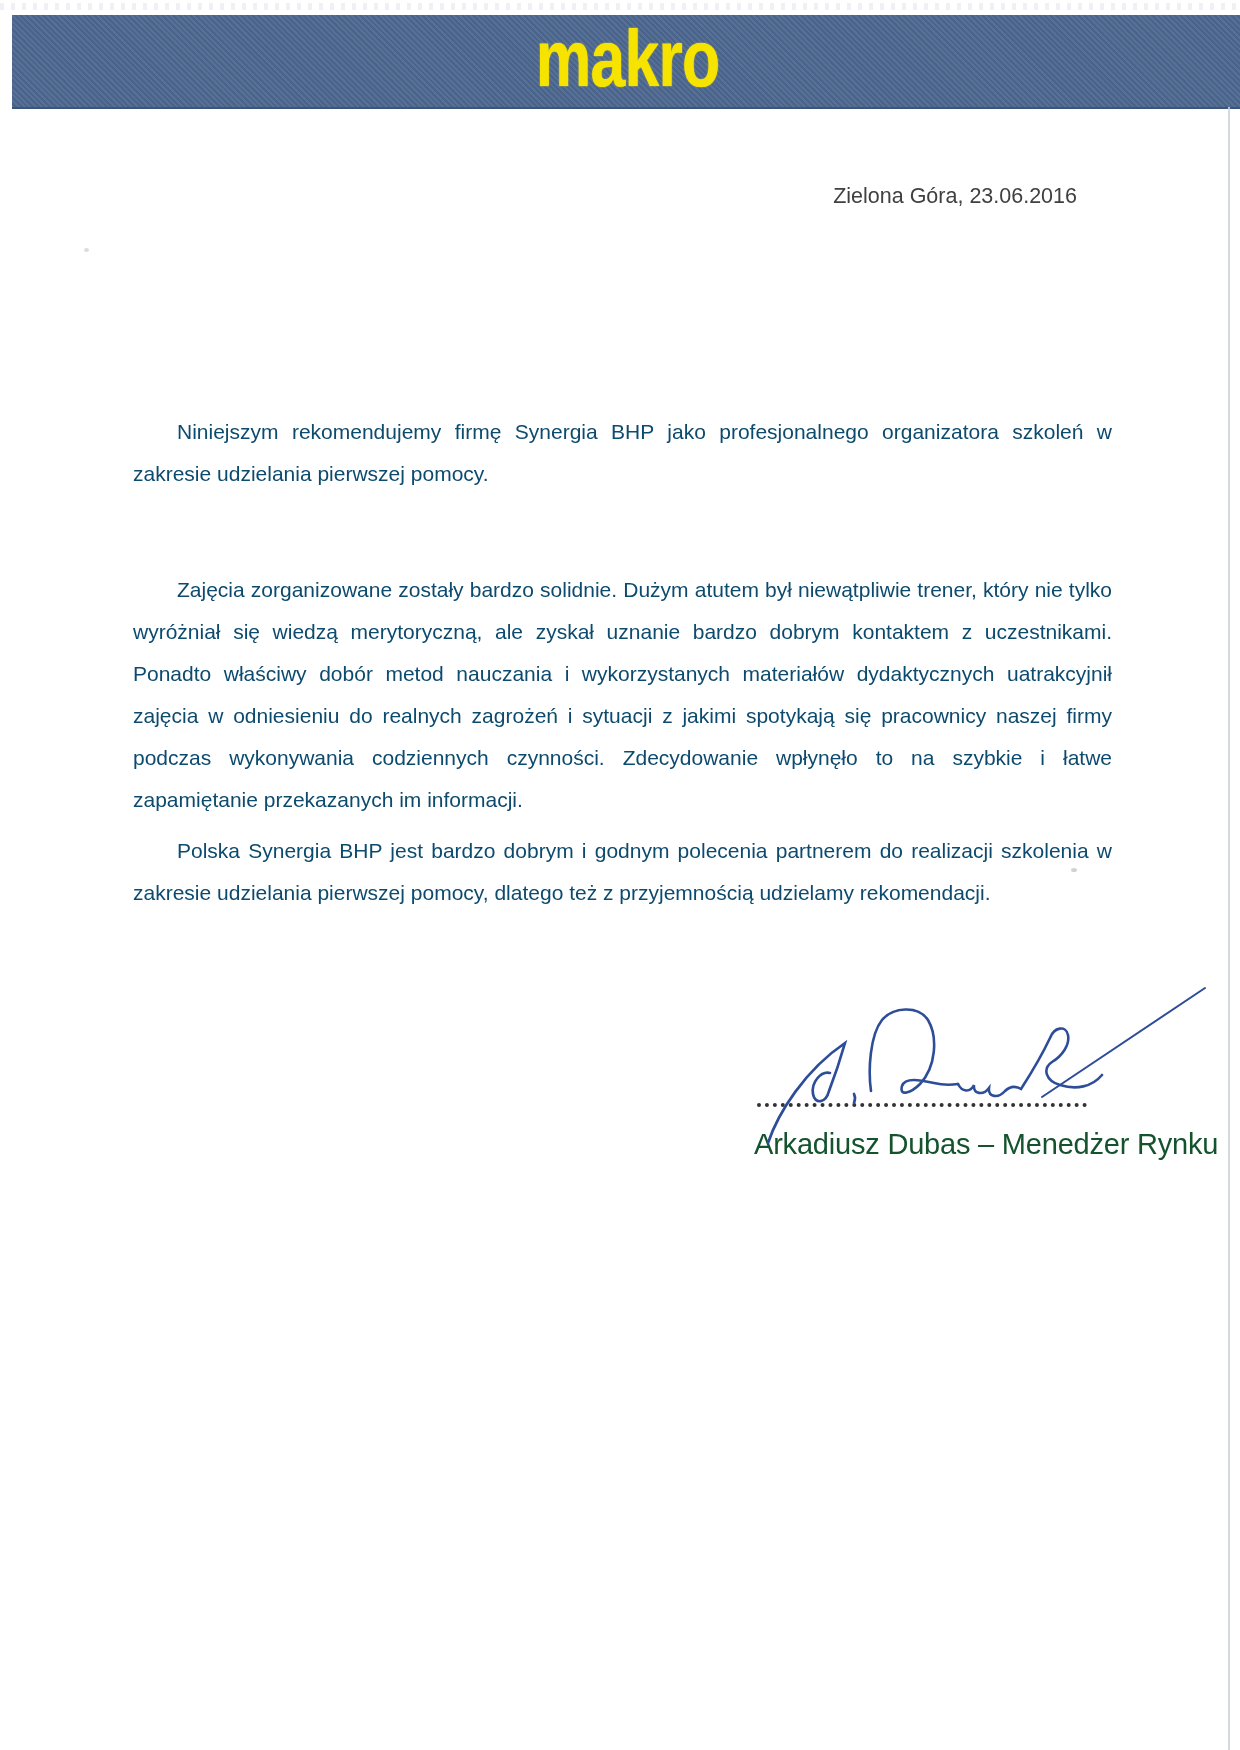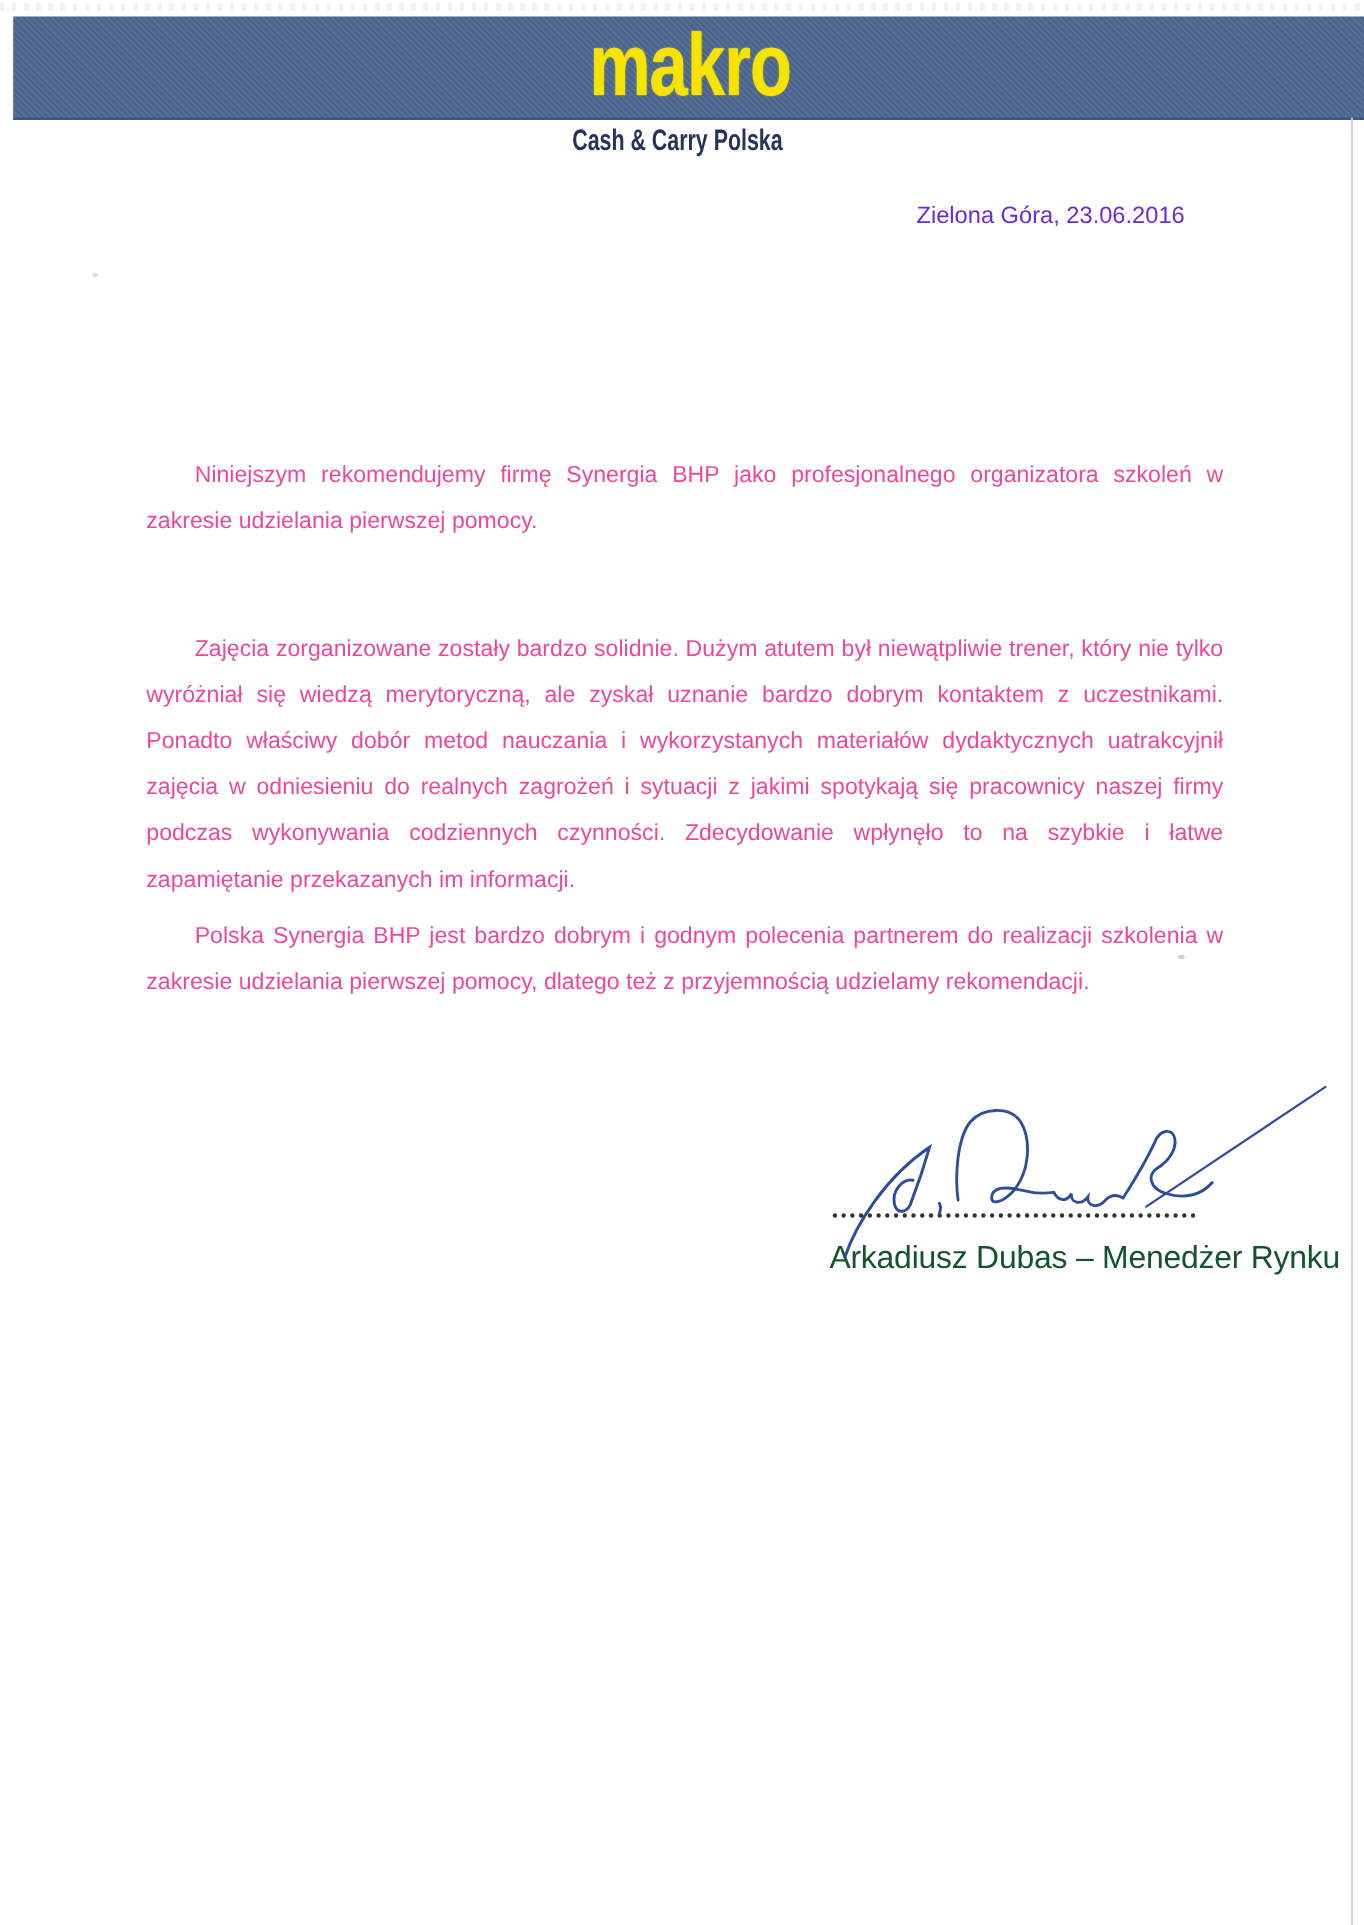--- a/index.html
+++ b/index.html
@@ -52,41 +52,41 @@
     transform: scaleX(0.72);
     transform-origin: center;
     white-space: nowrap;
   }
 
   
   .dateline {
     position: absolute;
     top: 184px; right: 163px;
     font-size: 21.5px;
-    color: #6d28d9;
+    color: #404040;
   }
   .title {
     position: absolute;
     top: 336px; left: 133px;
     width: 979px;
     text-align: center;
     font-size: 23px;
     font-weight: bold;
     letter-spacing: 0.3px;
     color: #151515;
   }
   .para {
     position: absolute;
     left: 133px;
     width: 979px;
     font-size: 21px;
     line-height: 42px;
     text-align: justify;
     text-indent: 44px;
-    color: #ec4899;
+    color: #0c4a6e;
   }
   .para-1 { top: 411px; }
   .para-2 { top: 569px; }
   .para-3 { top: 830px; }
 
   
   .sig-svg {
     position: absolute;
     left: 690px; top: 975px;
     z-index: 3;
@@ -130,23 +130,20 @@
 <body>
 
 <div class="page">
 
   <div class="top-noise"></div>
 
   <div class="banner">
     <div class="logo">makro</div>
   </div>
 
-  <div class="tagline-row">
-    <span class="tagline">Cash &amp; Carry Polska</span>
-  </div>
 
   <div class="dateline">Zielona Góra, 23.06.2016</div>
 
 
   <div class="para para-1">Niniejszym rekomendujemy firmę Synergia BHP jako profesjonalnego organizatora szkoleń w zakresie udzielania pierwszej pomocy.</div>
   <div class="para para-2">Zajęcia zorganizowane zostały bardzo solidnie. Dużym atutem był niewątpliwie trener, który nie tylko wyróżniał się wiedzą merytoryczną, ale zyskał uznanie bardzo dobrym kontaktem z uczestnikami. Ponadto właściwy dobór metod nauczania i wykorzystanych materiałów dydaktycznych uatrakcyjnił zajęcia w odniesieniu do realnych zagrożeń i sytuacji z jakimi spotykają się pracownicy naszej firmy podczas wykonywania codziennych czynności. Zdecydowanie wpłynęło to na szybkie i łatwe zapamiętanie przekazanych im informacji.</div>
   <div class="para para-3">Polska Synergia BHP jest bardzo dobrym i godnym polecenia partnerem do realizacji szkolenia w zakresie udzielania pierwszej pomocy, dlatego też z przyjemnością udzielamy rekomendacji.</div>
 
   <div class="dotline"></div>
 

